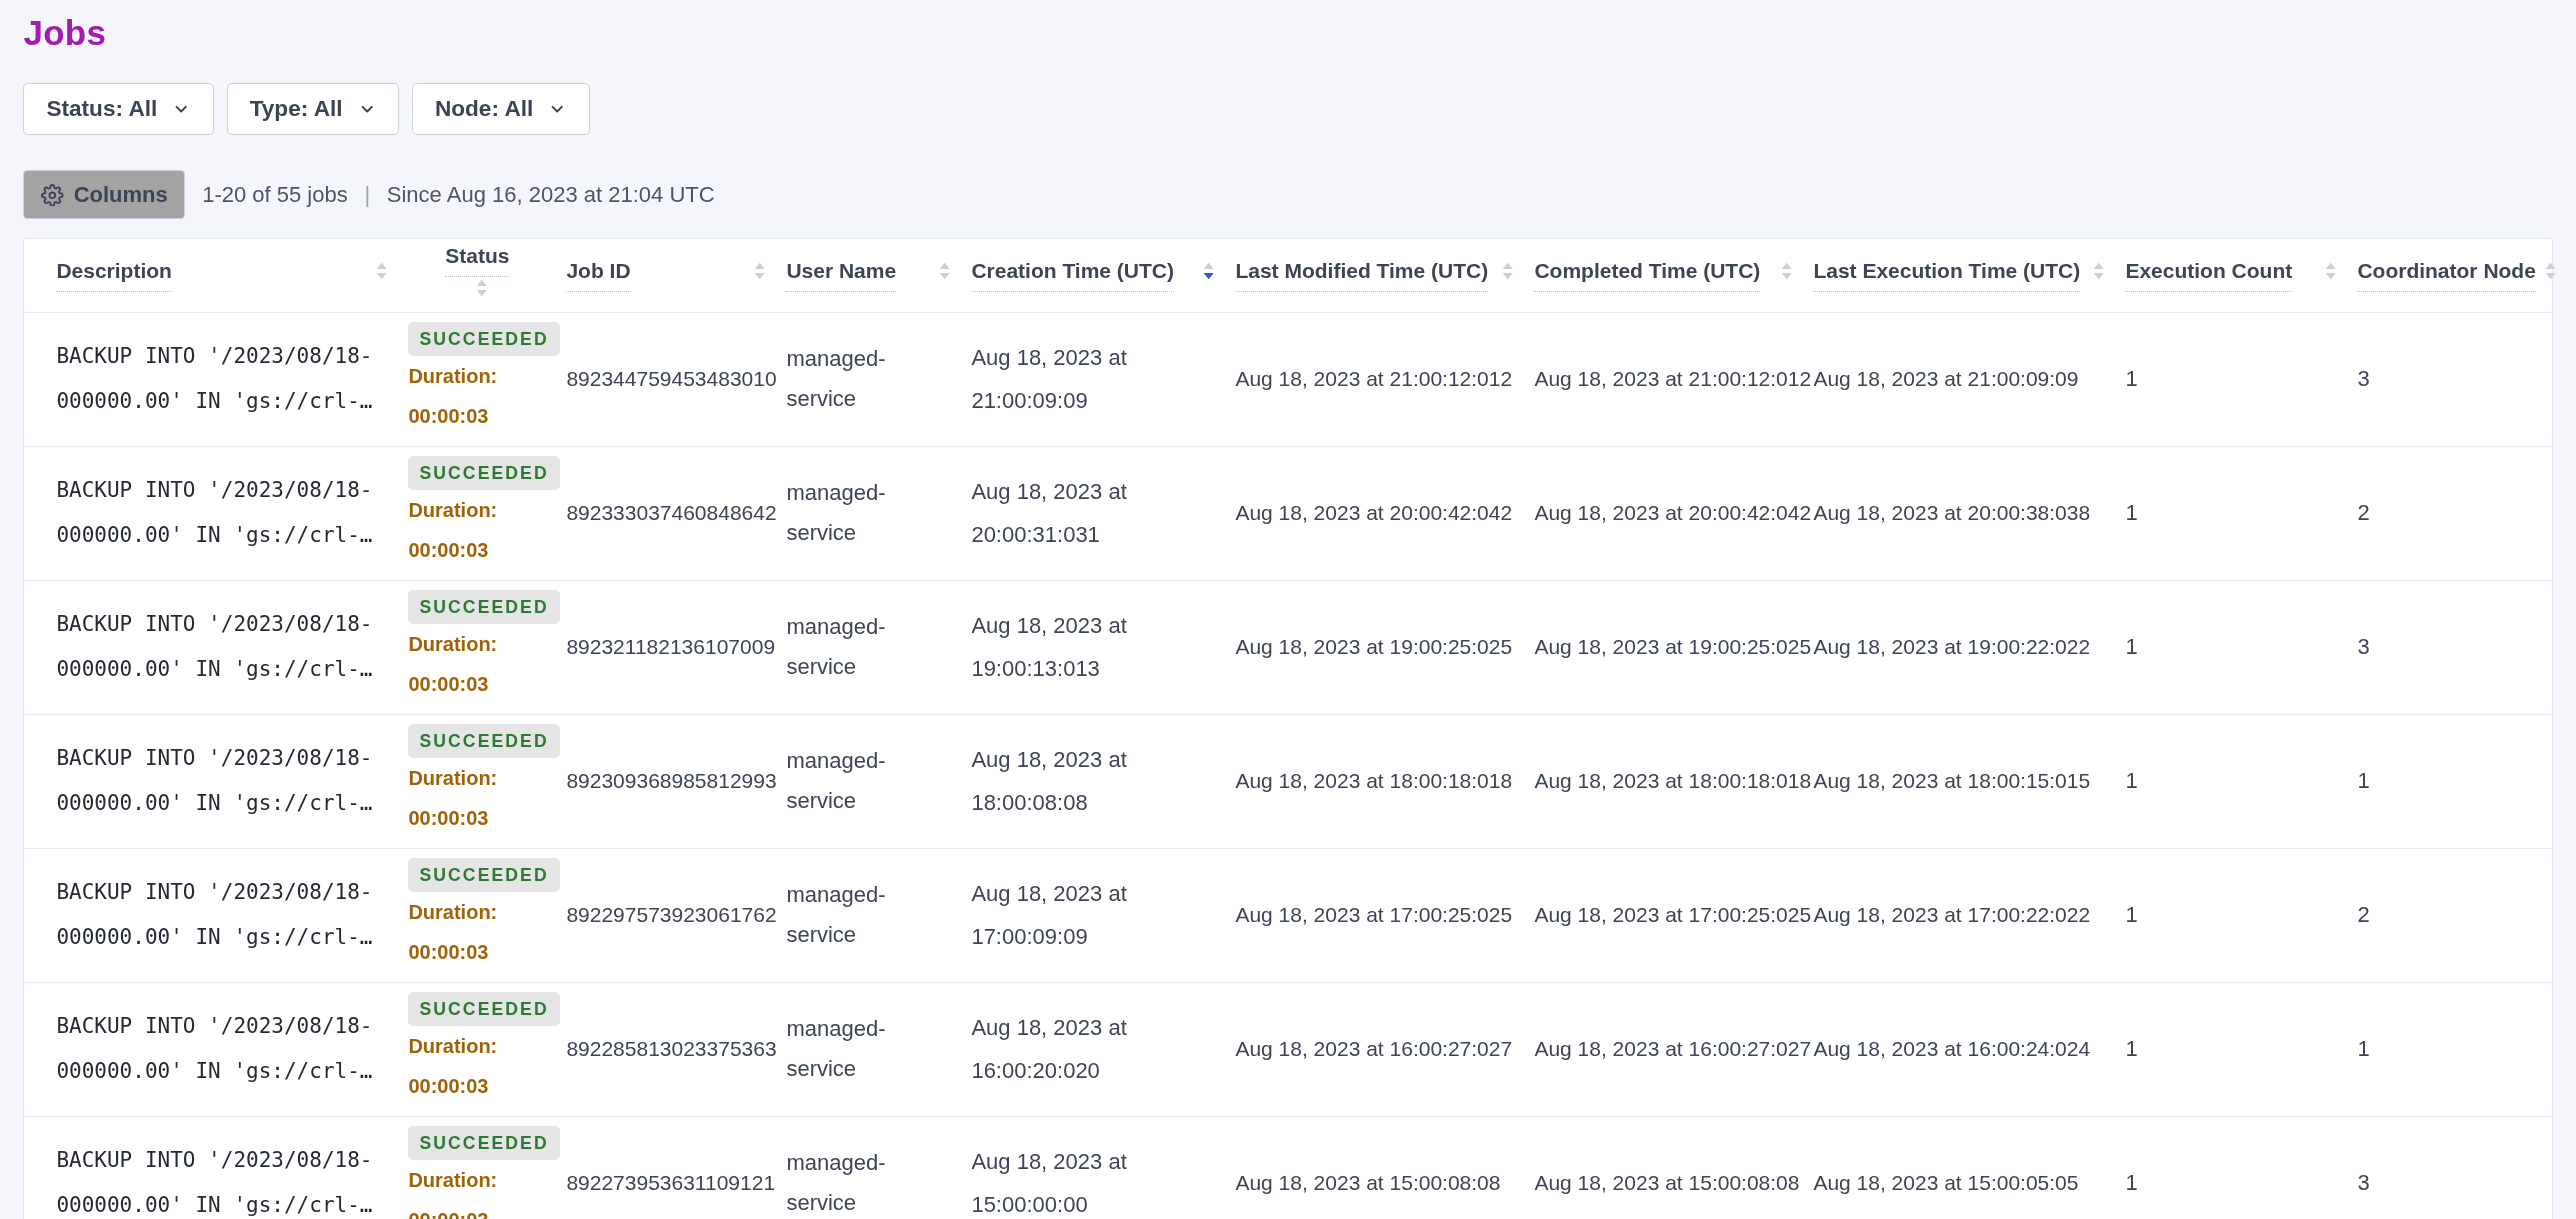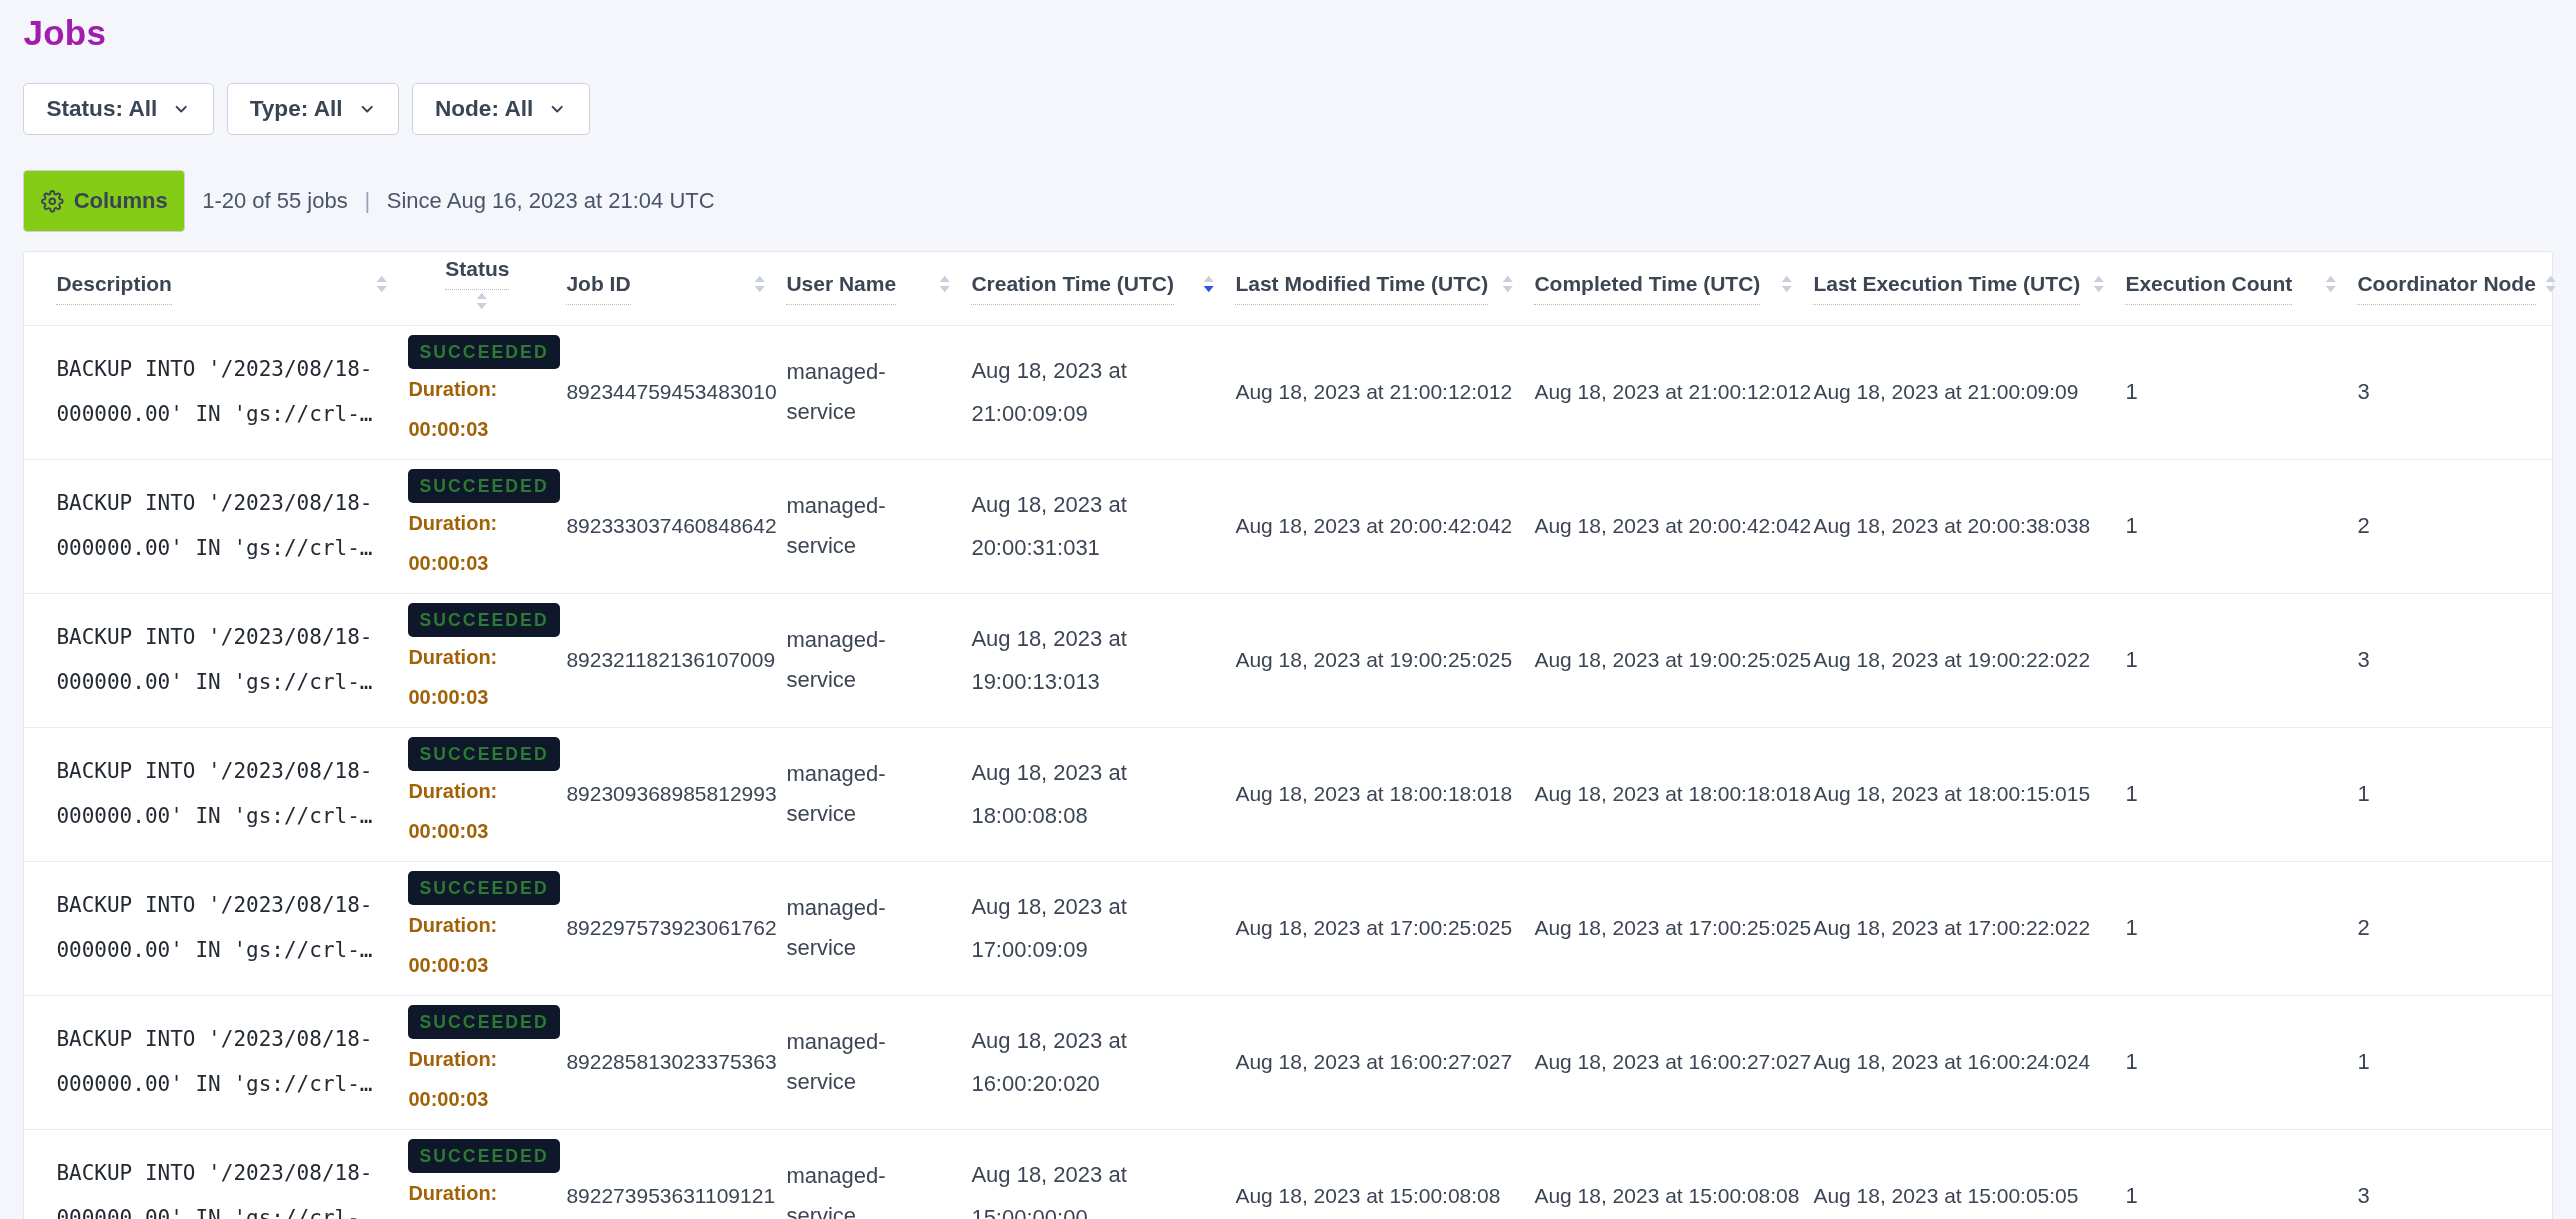--- a/index.html
+++ b/index.html
@@ -26,21 +26,21 @@
     border: 0.8px solid #ccd2dc; border-radius: 5px;
     display: flex; align-items: center; gap: 15px;
     padding: 0 22px; cursor: pointer;
     font-size: 22.6px; font-weight: 700; color: #394455;
   }
   .chev { display: block; }
 
   
   .toolbar { display: flex; align-items: center; margin-top: 35px; gap: 16.7px; }
   .columns-btn {
-    height: 62px; background: #84cc16;
+    height: 49px; background: #a3a3a3;
     border: 0.8px solid #ccd2dc; border-radius: 4.2px;
     display: flex; align-items: center; gap: 10px;
     padding: 0 16.7px; cursor: pointer;
     font-size: 22px; font-weight: 700; color: #394455;
   }
   .toolbar-text { font-size: 22px; color: #4a5568; }
   .toolbar-sep { font-size: 22px; color: #9aa4b5; }
 
   
   .card {
@@ -78,21 +78,21 @@
   .c7 { width: 279px; } .c8 { width: 312px; } .c9 { width: 232px; }
   .c10 { width: 194px; }
 
   .desc {
     font-family: "DejaVu Sans Mono", "Liberation Mono", monospace;
     font-size: 21px; color: #242a33; line-height: 45px;
     white-space: nowrap; cursor: pointer;
   }
   .badge {
     display: inline-block;
-    background: #0f172a; color: #2d7a32;
+    background: #e5e5e5; color: #2d7a32;
     font-size: 17.6px; font-weight: 700; letter-spacing: 2.1px;
     padding: 6.7px 11px; border-radius: 5px;
   }
   .dur { font-size: 20px; line-height: 40px; color: #a16207; white-space: nowrap; font-weight: bold; }
   .nowrap { white-space: nowrap; }
   .wrap-narrow { display: inline-block; max-width: 192px; line-height: 43px; }
   .wrap-user   { display: inline-block; max-width: 134px; line-height: 40px; }
   .t25 { font-size: 21px; }
 </style>
 </head>

